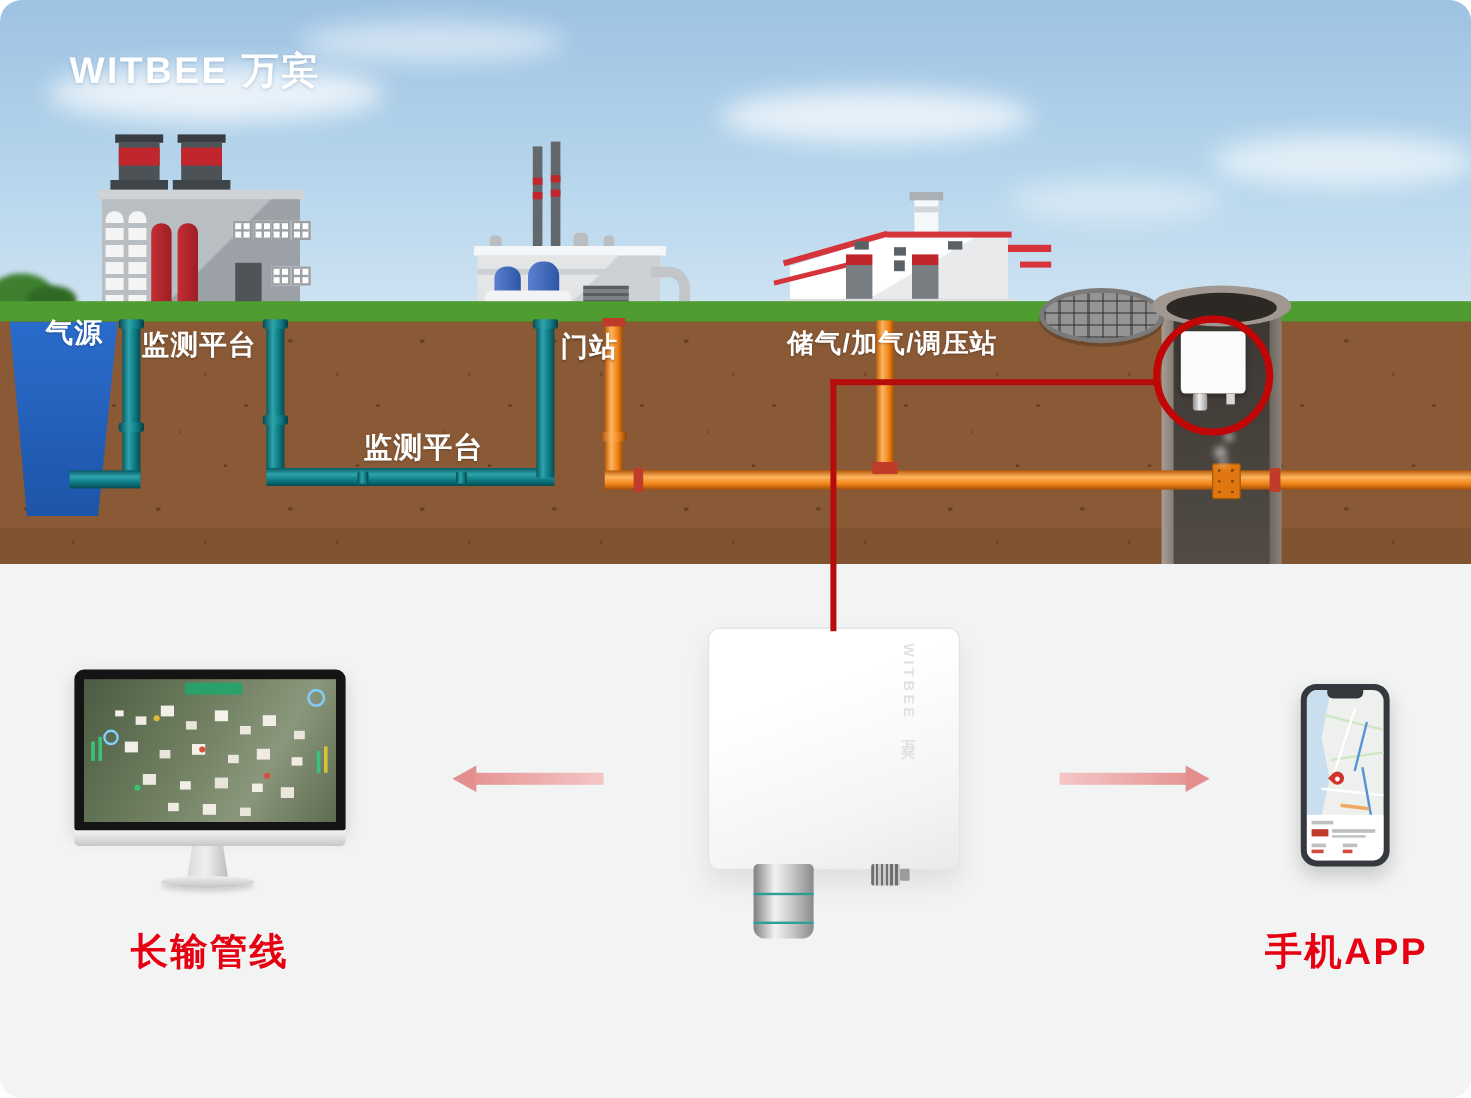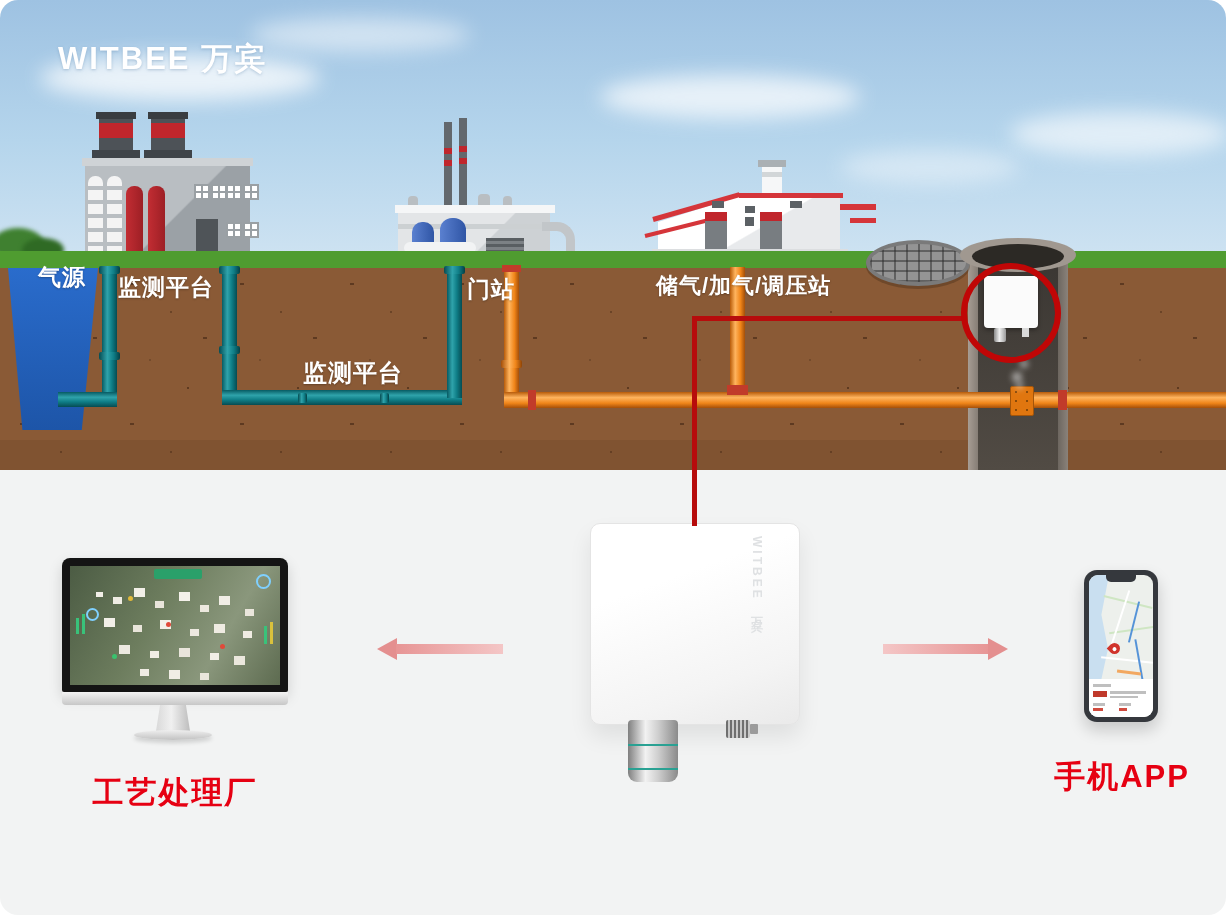--- a/index.html
+++ b/index.html
@@ -246,21 +246,21 @@
         <div class="hud-dot" style="left:58px;top:30px;background:#e0b93a"></div>
         <div class="hud-dot" style="left:42px;top:88px;background:#3ac26e"></div>
         <div class="hud-dot" style="left:150px;top:78px;background:#e04a3a"></div>
         <div class="abs" style="left:186px;top:8px;width:11px;height:11px;border:2px solid #7fd0ff;border-radius:50%"></div>
         <div class="abs" style="left:16px;top:42px;width:9px;height:9px;border:2px solid #7fd0ff;border-radius:50%"></div>
       </div>
       <div class="mon-chin"></div>
       <div class="mon-neck"></div>
       <div class="mon-base"></div>
     </div>
-    <div class="endpoint-label" style="left:40px;top:302px;width:270px">工艺处理厂</div>
+    <div class="endpoint-label" style="left:40px;top:302px;width:270px">长输管线</div>
 
     <div>
       <div class="arrow-head" style="left:377px;top:168px;border-right:20px solid #e48f8f"></div>
       <div class="arrow-shaft" style="left:396px;top:174px;width:107px;background:linear-gradient(90deg,#e79595,#f4c6c6)"></div>
     </div>
     <div>
       <div class="arrow-shaft" style="left:883px;top:174px;width:106px;background:linear-gradient(270deg,#e79595,#f4c6c6)"></div>
       <div class="arrow-head" style="left:988px;top:168px;border-left:20px solid #e48f8f"></div>
     </div>
 
@@ -293,16 +293,16 @@
           <div class="bar" style="left:21px;top:12px;width:36px;height:2.5px"></div>
           <div class="bar" style="left:21px;top:16.5px;width:28px;height:2.5px"></div>
           <div class="bar" style="left:4px;top:24px;width:12px;height:2.5px"></div>
           <div class="bar" style="left:4px;top:29px;width:10px;height:3px;background:#d04a3e"></div>
           <div class="bar" style="left:30px;top:24px;width:12px;height:2.5px"></div>
           <div class="bar" style="left:30px;top:29px;width:8px;height:3px;background:#d04a3e"></div>
         </div>
         <div class="ph-notch"></div>
       </div>
     </div>
-    <div class="endpoint-label" style="left:1037px;top:286px;width:170px">手机APP</div>
+    <div class="endpoint-label" style="left:1037px;top:302px;width:170px">手机APP</div>
   </div>
 
 </div>
 
 </body></html>

